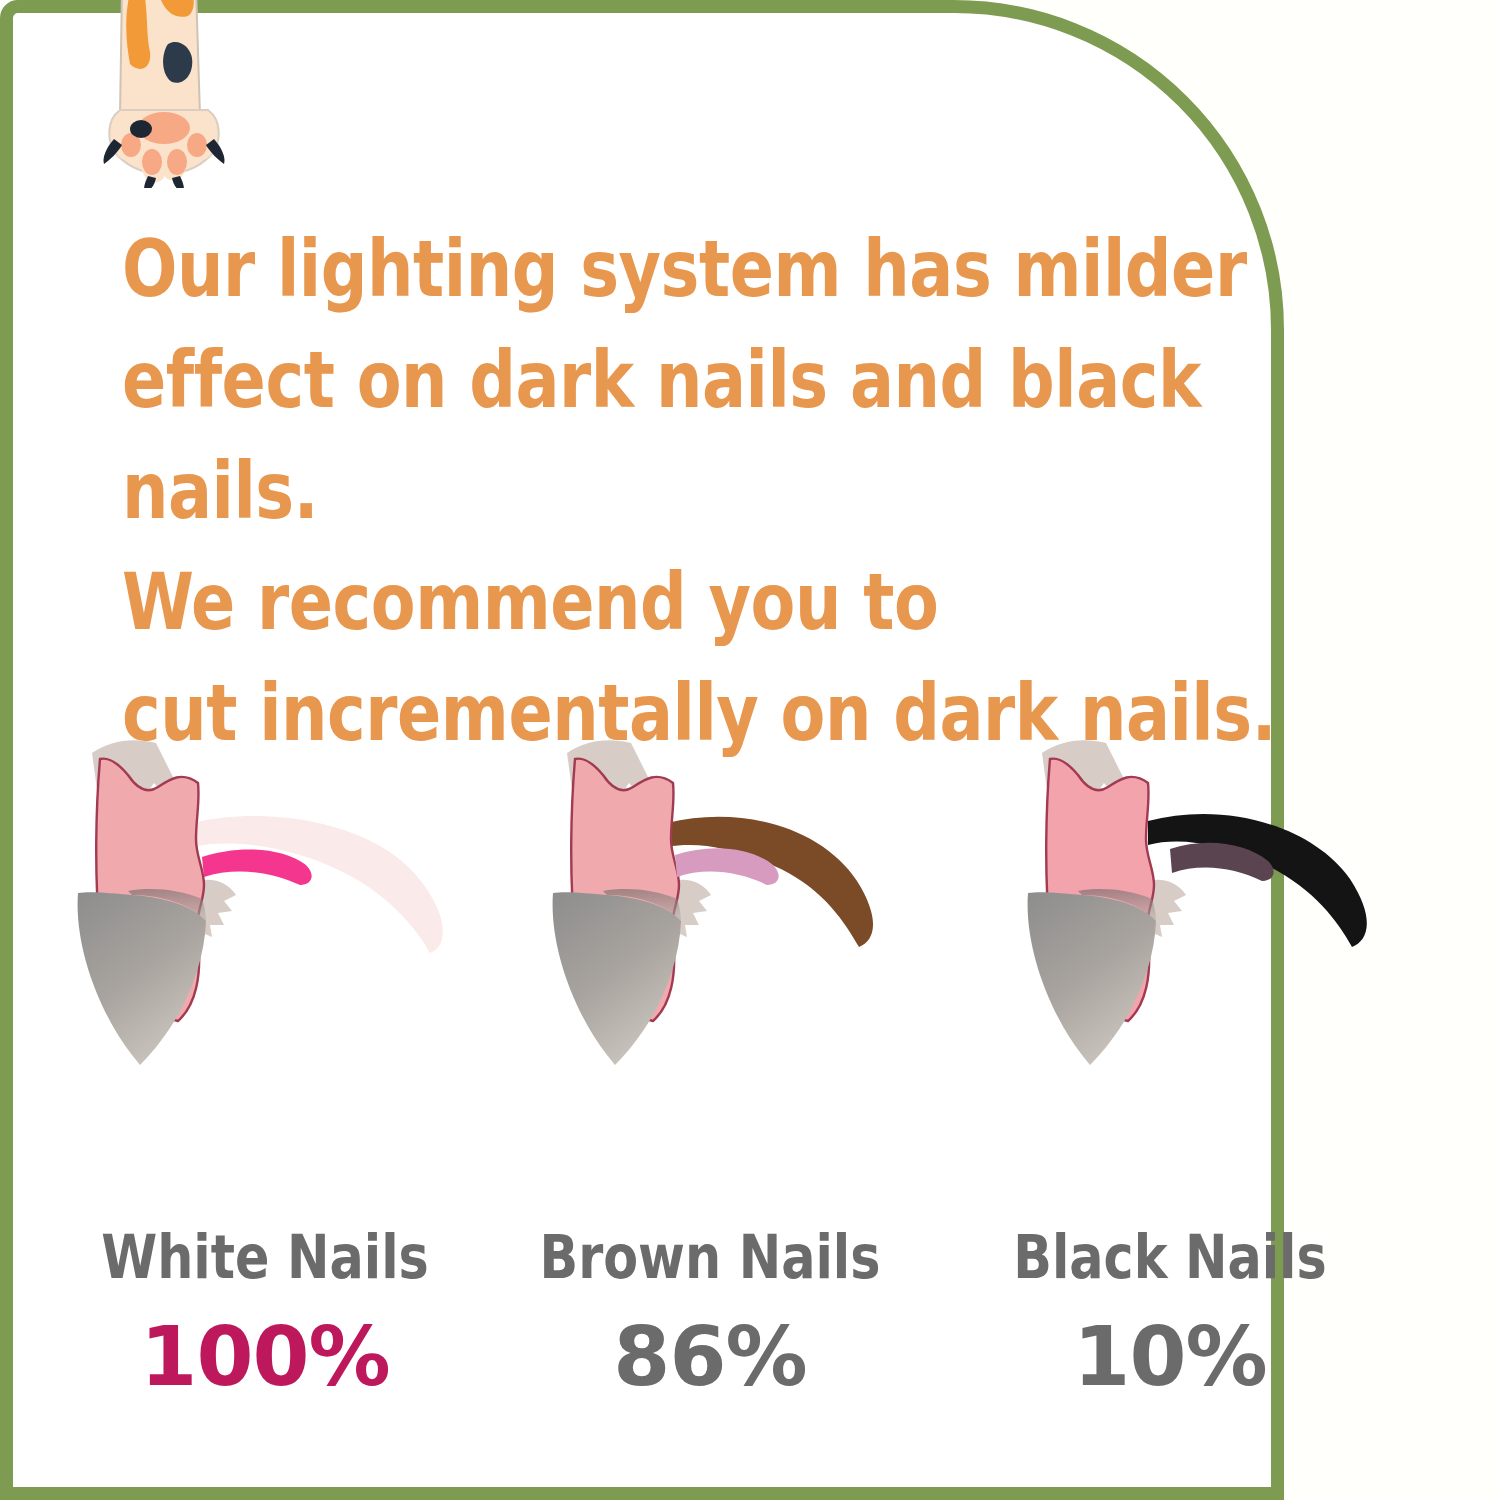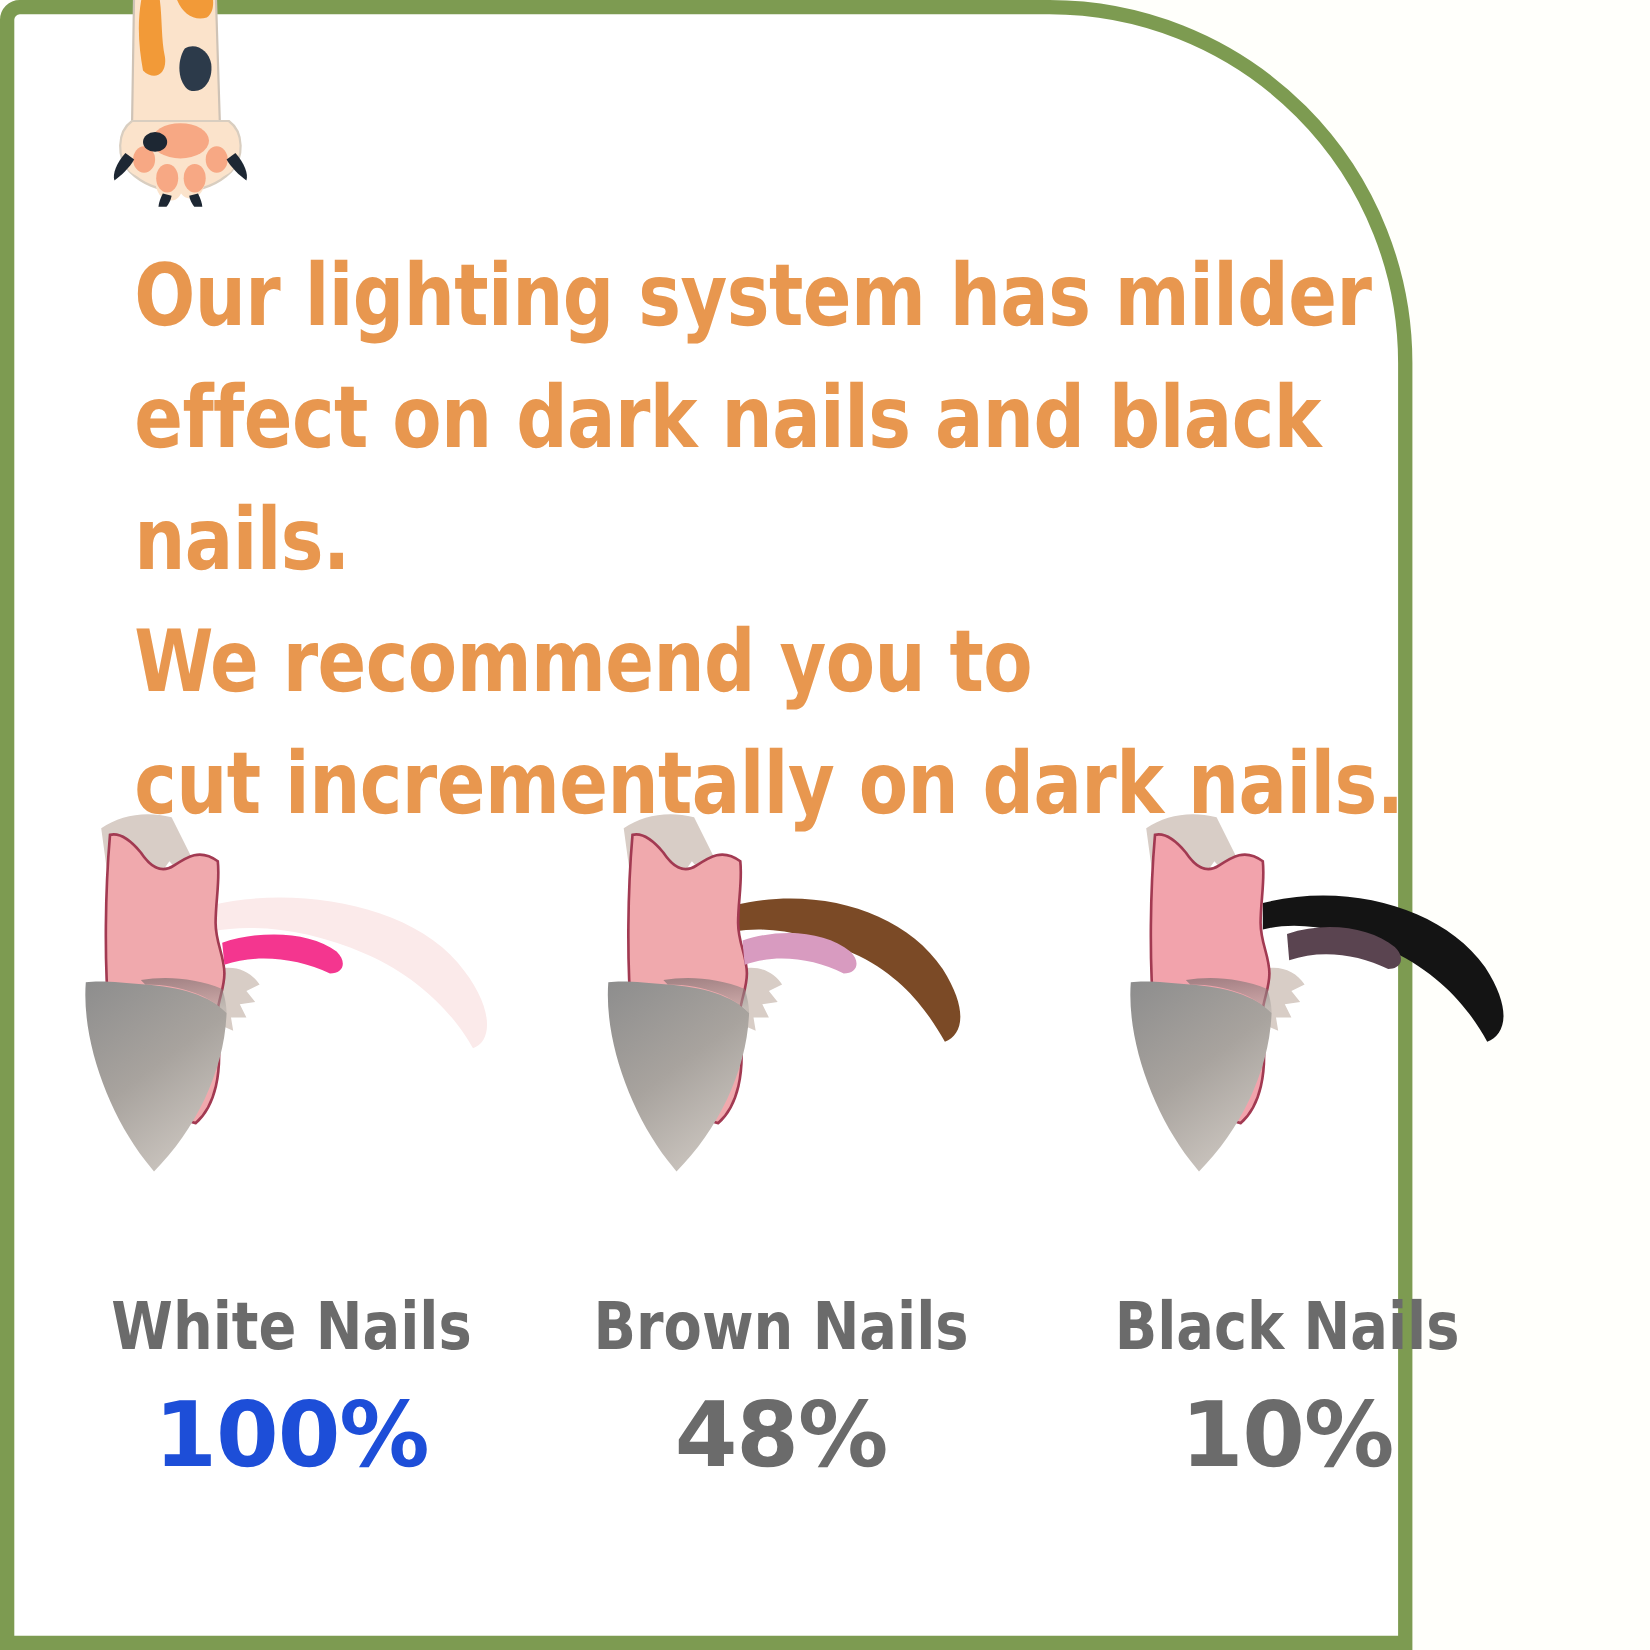--- a/index.html
+++ b/index.html
@@ -39,21 +39,21 @@
     transform-origin:left top;
     white-space:pre-line;
   }
 
   
   .nails{position:absolute;left:0;top:735px;width:1500px;height:370px;}
   .nailfig{position:absolute;top:0;width:400px;height:370px;}
   .nailfig svg{display:block;width:400px;height:370px;}
 
   
-  .captions{position:absolute;left:0;top:1173px;width:1500px;height:220px;}
+  .captions{position:absolute;left:0;top:1224px;width:1500px;height:220px;}
   .cap{position:absolute;top:0;width:440px;text-align:center;}
   .cap .lbl{
     color:#6b6b6b;
     font-family:"DejaVu Sans Condensed","Liberation Sans Narrow","Liberation Sans",sans-serif;
     font-weight:bold;
     font-size:60px;
     line-height:66px;
     letter-spacing:0px;
     transform:scaleX(0.94);
   }
@@ -188,25 +188,25 @@
         <path d="M150 114 C186 102 226 108 248 126 C258 136 254 146 242 146 C214 132 180 128 152 138 Z" fill="#5a4450"></path>
         <path d="M8 158 C4 210 28 276 62 320 L70 330 C108 292 134 238 136 186 C122 170 92 162 62 160 C40 158 20 156 8 158 Z" fill="url(#pad3)"></path>
         <path d="M62 160 C96 160 124 172 136 186 C136 178 134 170 132 164 C108 154 80 152 58 156 Z" fill="url(#padtop3)" opacity="0.55"></path>
       </svg>
     </div>
   </div>
 
   <div class="captions">
     <div class="cap" style="left:45px;">
       <div class="lbl" style="color: rgb(107, 107, 107);">White Nails</div>
-      <div class="pct" style="color: #1d4ed8;">100%</div>
+      <div class="pct" style="color: #be185d;">100%</div>
     </div>
     <div class="cap" style="left:490px;">
       <div class="lbl" style="color: rgb(107, 107, 107);">Brown Nails</div>
-      <div class="pct" style="color: rgb(107, 107, 107);">48%</div>
+      <div class="pct" style="color: rgb(107, 107, 107);">86%</div>
     </div>
     <div class="cap" style="left:950px;">
       <div class="lbl" style="color: rgb(107, 107, 107);">Black Nails</div>
       <div class="pct" style="color: rgb(107, 107, 107); text-align: center;">10%</div>
     </div>
   </div>
 
 </div>
 
 </body></html>

